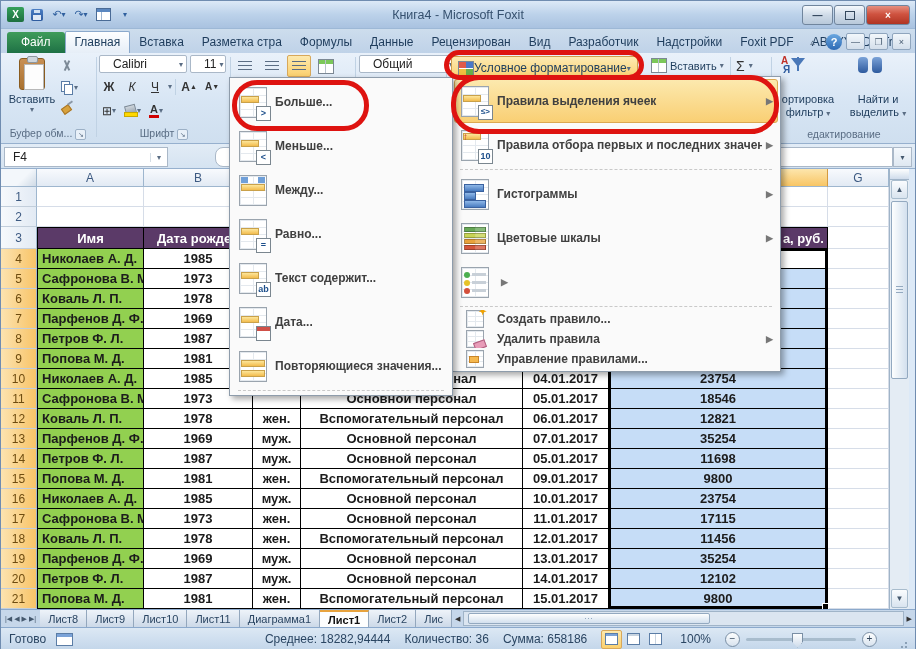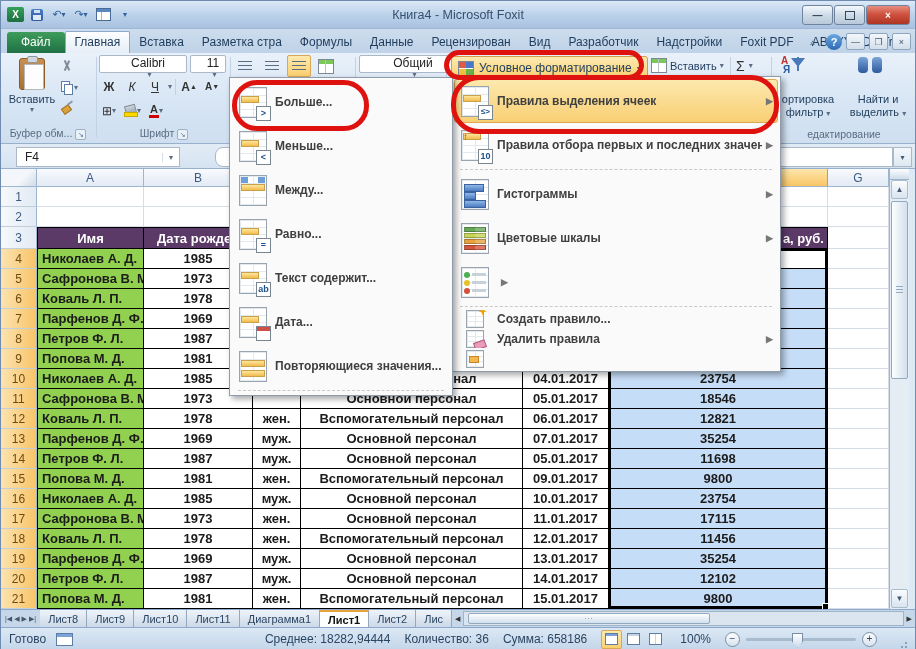--- a/index.html
+++ b/index.html
@@ -69,34 +69,34 @@
   .copyic{position:relative;width:11px;height:12px;}
   .copyic::before,.copyic::after{content:"";position:absolute;width:7px;height:9px;background:#fff;border:1px solid #5b7da6;}
   .copyic::before{left:0;top:0;}
   .copyic::after{left:3px;top:3px;}
   .brushic{width:12px;height:12px;position:relative;}
   .brushic::before{content:"";position:absolute;left:1px;bottom:1px;width:7px;height:5px;background:#d8a23c;
     border:1px solid #a8762a;transform:rotate(-35deg);}
   .brushic::after{content:"";position:absolute;right:0;top:0;width:6px;height:2px;background:#8a97a5;transform:rotate(-35deg);}
   .combo{display:inline-flex;align-items:center;justify-content:space-between;height:18px;
     background:#fff;border:1px solid #aab8c8;border-radius:2px;font-size:12px;color:#222;
-    padding:0 3px 0 13px;box-sizing:border-box;flex-direction:column;}
+    padding:0 3px 0 13px;box-sizing:border-box;}
   .combo .ca{font-size:8px;color:#5a6d84;margin-left:3px;}
   .fontrow{position:absolute;left:0;display:flex;align-items:center;gap:3px;}
   .fbtn{min-width:16px;height:17px;display:inline-flex;align-items:center;justify-content:center;
     font-size:12px;color:#333;padding:0 2px;}
   .fillic{width:13px;height:12px;position:relative;}
   .fillic::before{content:"";position:absolute;left:1px;top:0;width:9px;height:7px;background:linear-gradient(#cfd6dd,#9aa5b0);
     border:1px solid #7c8894;transform:rotate(-15deg);}
   .fillic::after{content:"";position:absolute;left:0;bottom:0;width:12px;height:3px;background:#ffd800;border:1px solid #c8a800;}
   .fcic{font-size:11px;font-weight:bold;color:#333;border-bottom:3px solid #d00000;line-height:11px;padding:0 1px;}
   .alignic{width:14px;height:11px;background:repeating-linear-gradient(#5a6d84 0 1.5px,transparent 1.5px 4px);}
   .abtn{width:22px;height:20px;display:flex;align-items:center;justify-content:center;border:1px solid transparent;border-radius:2px;}
   .abtn.on{background:linear-gradient(#fde9ae,#fbd06e);border:1px solid #d8a85a;}
-  .cfbtn{position:absolute;display:flex;align-items:center;gap:5px;height:22px;padding:0 6px;
+  .cfbtn{position:absolute;display:flex;align-items:center;height:22px;padding:0 6px;
     background:linear-gradient(#fdeab2,#fbd06e);border:1px solid #cf9e4a;border-radius:3px;
     font-size:12px;color:#21405f;white-space:nowrap;}
   .cfic{width:14px;height:13px;border:1px solid #7c8894;background:
     linear-gradient(90deg,#e05a4a 50%,#4a78c8 50%) 0 0/14px 6px no-repeat,
     linear-gradient(90deg,#f0c040 50%,#6ab04c 50%) 0 7px/14px 6px no-repeat,#fff;}
   .cellic{width:14px;height:13px;border:1px solid #7c8894;background:linear-gradient(#7cc85a 4px,#fff 4px);position:relative;}
   .cellic::after{content:"";position:absolute;left:6px;top:0;bottom:0;width:1px;background:#b8c2cc;}
   .ed-two{font-size:11px;color:#1e3c5c;line-height:13px;text-align:center;white-space:nowrap;}
   .sortic{position:relative;width:26px;height:24px;}
   .sortic .a1{position:absolute;left:0;top:0;font-size:10px;font-weight:bold;color:#c03028;}
@@ -105,21 +105,21 @@
     border-right:7px solid transparent;border-top:9px solid #4a78b8;}
   .sortic .fun::after{content:"";position:absolute;left:-1px;top:-10px;width:2px;height:14px;background:#4a78b8;}
   .binoc{position:relative;width:26px;height:20px;}
   .binoc::before,.binoc::after{content:"";position:absolute;top:2px;width:10px;height:16px;border-radius:4px;
     background:linear-gradient(#7ba3d8,#2d5a9e);}
   .binoc::before{left:1px;} .binoc::after{right:1px;}
   .caret{font-size:8px;color:#5a6d84;}
   
   .formularow{position:absolute;left:0;top:143px;width:100%;height:25px;
     background:linear-gradient(#e2ecf6,#d5e3f1);border-bottom:1px solid #96b0ce;box-sizing:border-box;}
-  .namebox{position:absolute;left:15px;top:3px;width:162px;height:18px;background:#fff;
+  .namebox{position:absolute;left:3px;top:3px;width:162px;height:18px;background:#fff;
     border:1px solid #aab8c8;display:flex;align-items:center;font-size:12px;color:#222;}
   .namebox .nb-t{flex:1;padding-left:8px;}
   .namebox .nb-c{width:16px;text-align:center;font-size:8px;color:#5a6d84;border-left:1px solid #d5dde5;}
   .fxarea{position:absolute;left:214px;right:22px;top:3px;height:18px;background:#fff;
     border:1px solid #aab8c8;border-radius:8px 0 0 8px;}
   .fbexp{position:absolute;right:3px;top:3px;width:17px;height:18px;border:1px solid #aab8c8;
     background:linear-gradient(#f4f8fc,#dfe8f1);font-size:8px;color:#44586e;display:flex;
     align-items:center;justify-content:center;}
   
   #grid{position:absolute;left:0;top:168px;width:908px;height:440px;background:#fff;overflow:hidden;}
@@ -786,20 +786,21 @@
         <span class="mis">
           <span class="erase"></span>
         </span>
         <span class="lbl">Удалить правила</span>
         <span class="arr">▶</span>
       </div>
       <div class="mitem small">
         <span class="mis">
           <span class="cellhl"></span>
         </span>
+        <span class="lbl">Управление правилами...</span>
       </div>
     </div>
 
   <div class="menu" id="cfsub">
       <div class="mitem">
         <span class="mi">
           <span class="band"></span>
           <span class="badge">&gt;</span>
         </span>
         <span class="lbl">Больше...</span>

